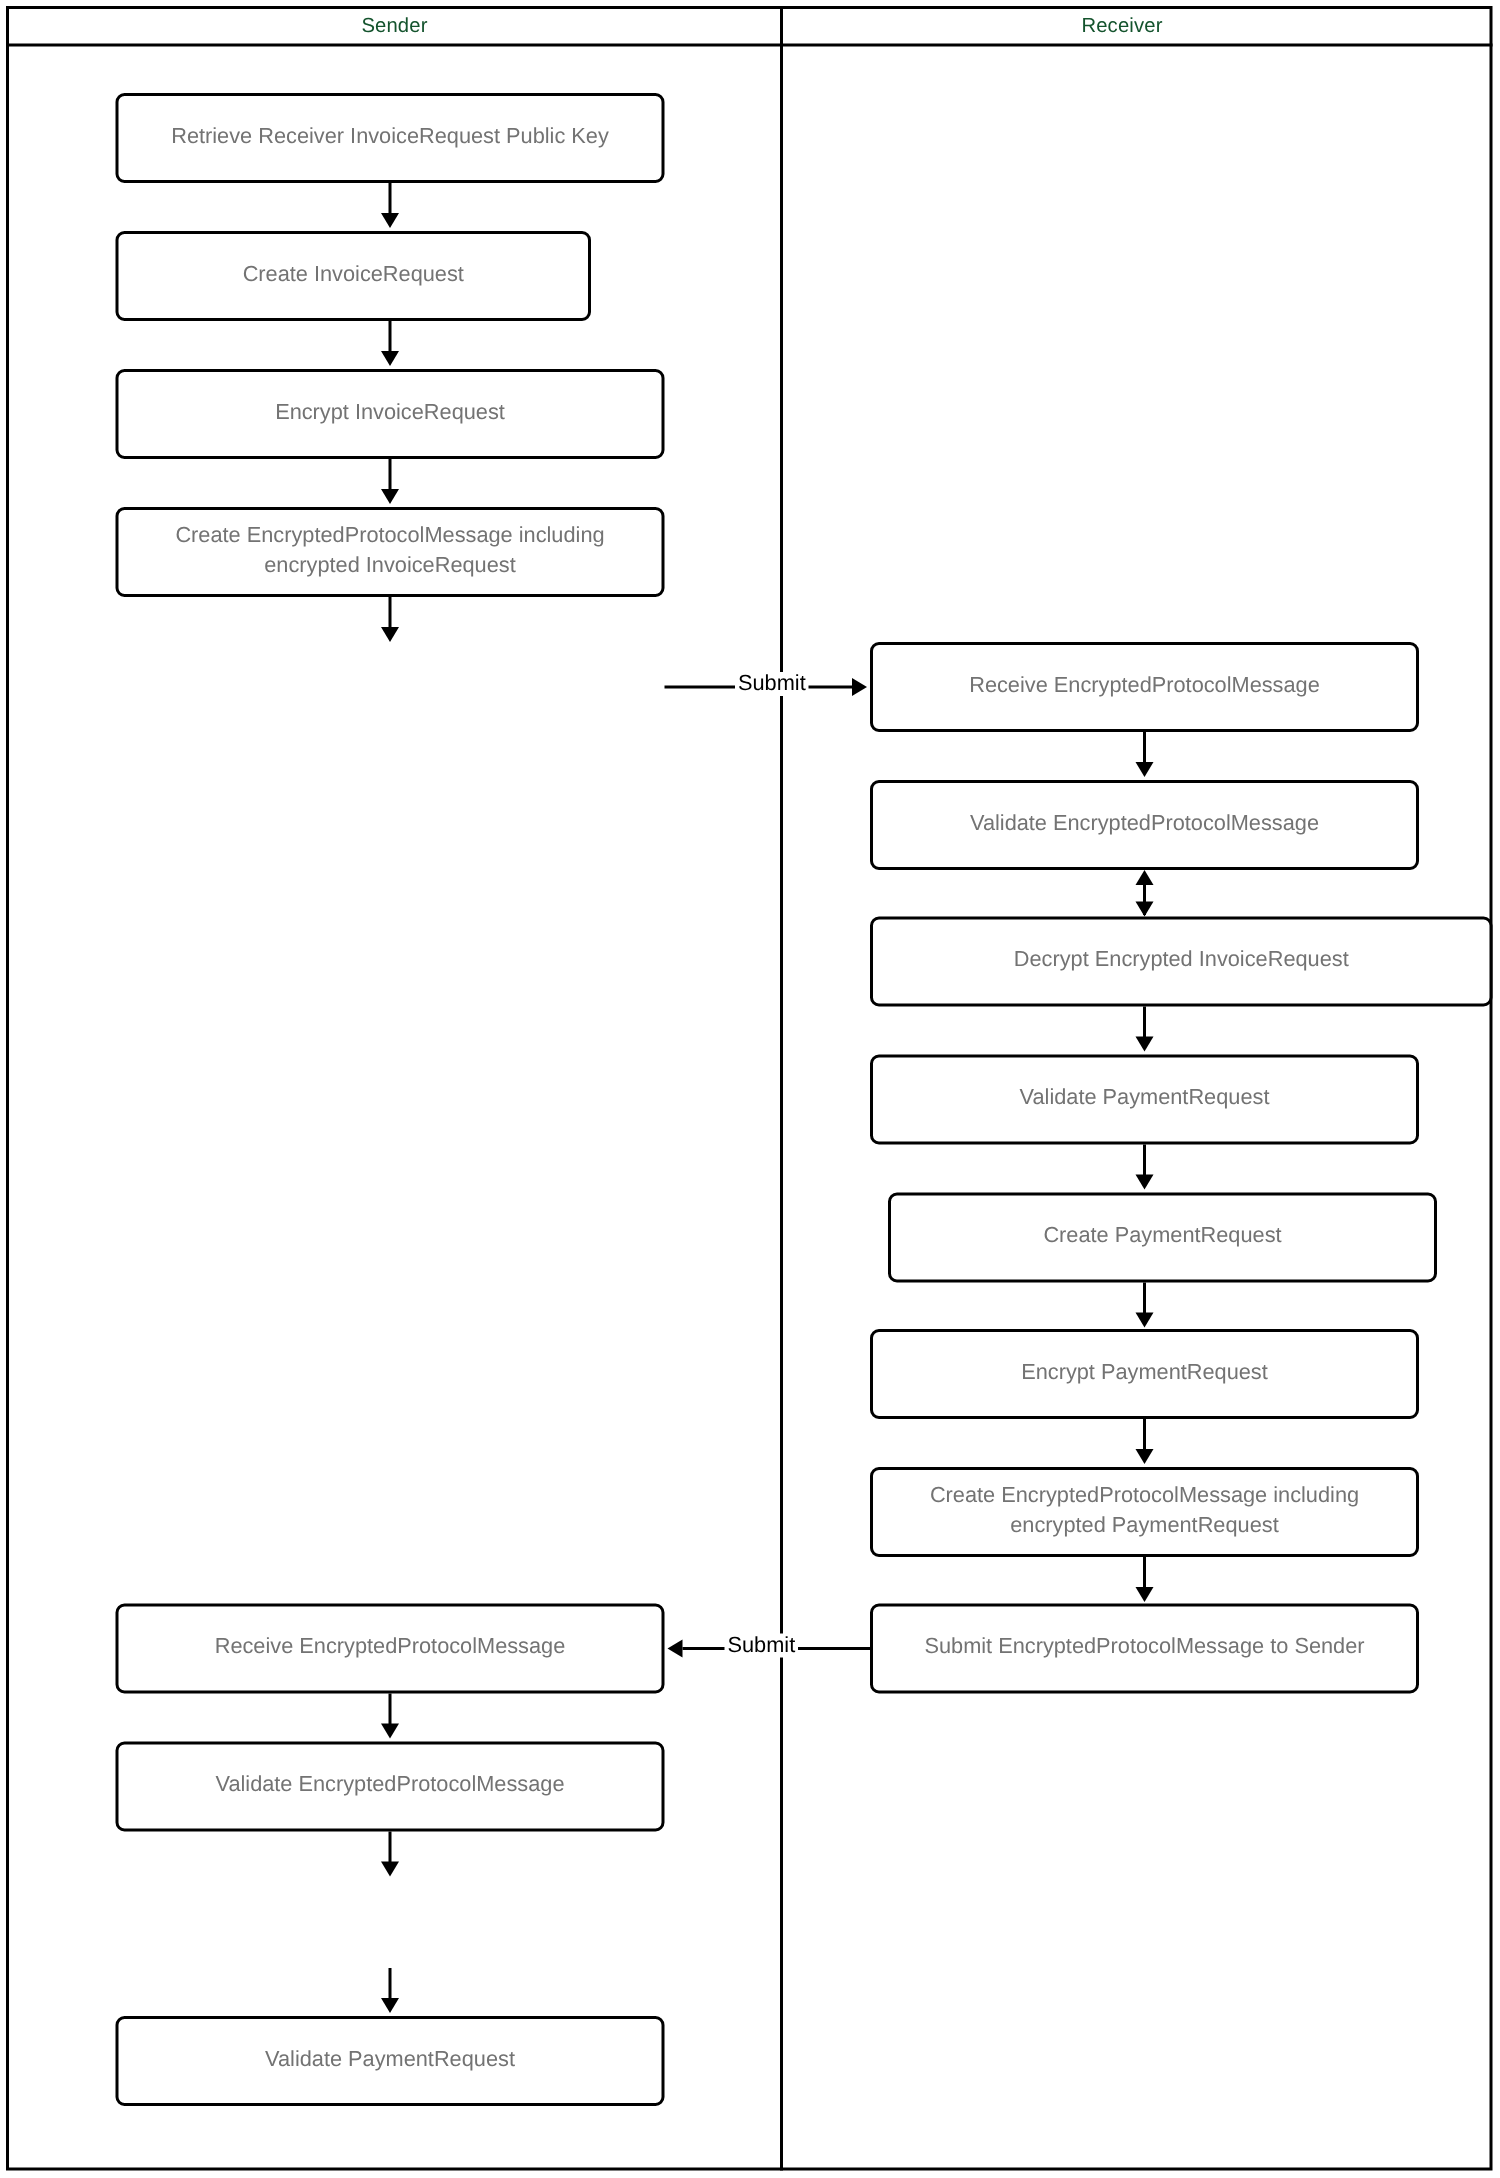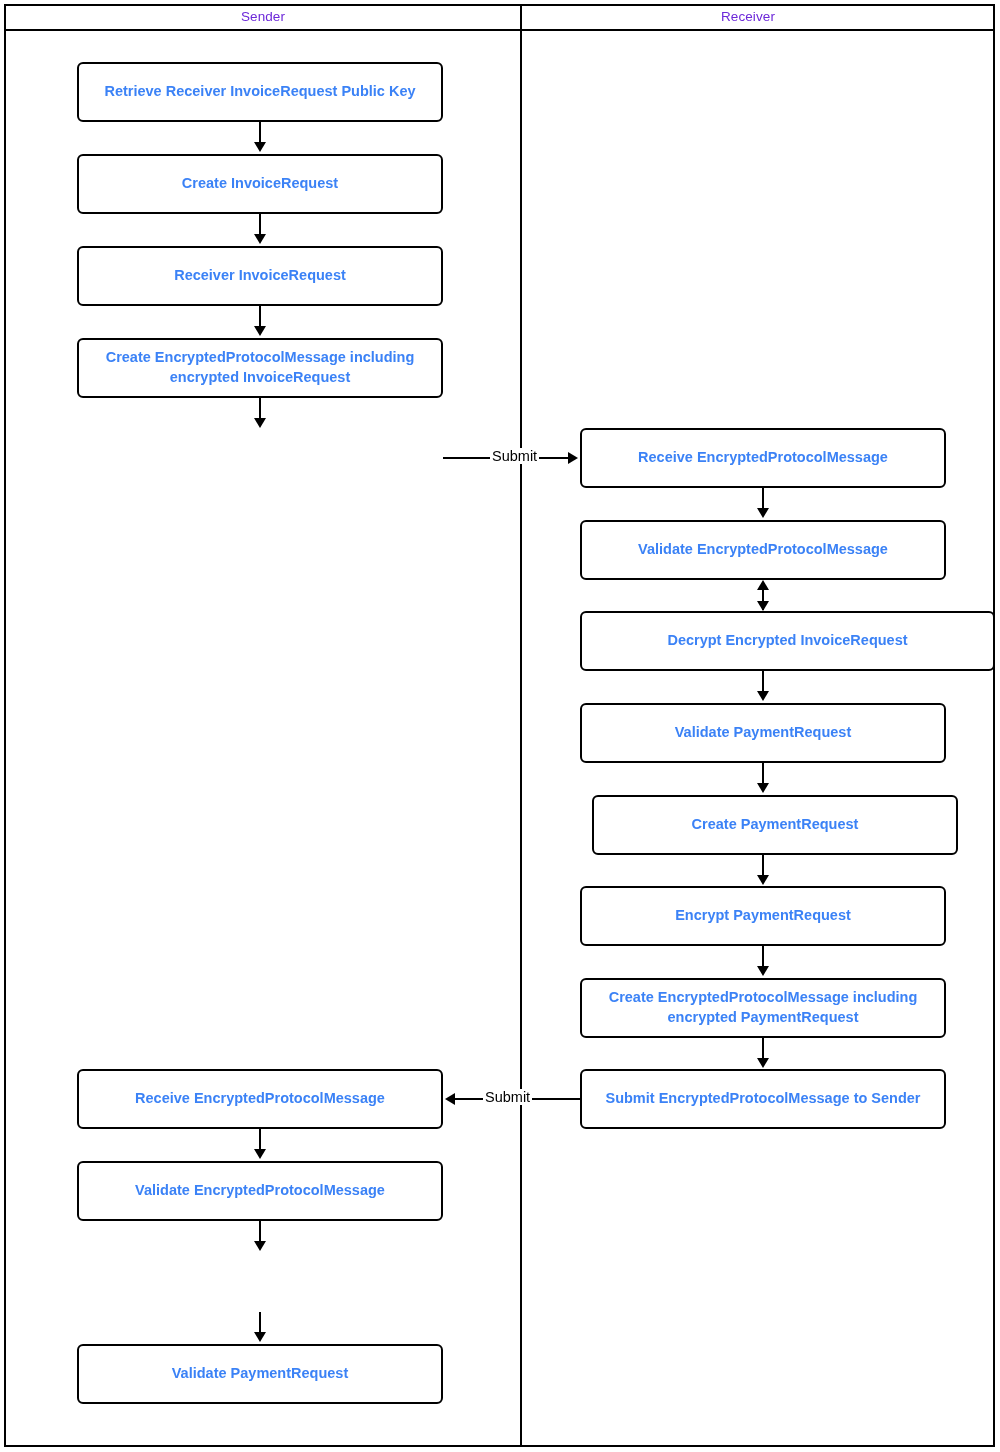--- a/index.html
+++ b/index.html
@@ -44,43 +44,42 @@
     background: #000000;
   }
   .lane-header {
     position: absolute;
     top: 4px;
     height: 25px;
     display: flex;
     align-items: center;
     justify-content: center;
     font-size: 13.5px;
-    color: #6d28d9;
+    color: #14532d;
     letter-spacing: 0.1px;
   }
   .lane-header.sender  { left: 6px;   width: 514px; }
   .lane-header.receiver{ left: 539px; width: 418px; }
 
   
   .node {
     position: absolute;
     box-sizing: border-box;
     border: 2px solid #000000;
     border-radius: 6px;
     background: #ffffff;
     display: flex;
     align-items: center;
     justify-content: center;
     text-align: center;
     font-size: 14.5px;
     line-height: 1.35;
-    color: #3b82f6;
+    color: #737373;
     padding: 2px 8px;
     white-space: pre-line;
-    font-weight: bold;
   }
 
   
   .conn-v {
     position: absolute;
     width: 2px;
     background: #000000;
   }
   .conn-h {
     position: absolute;
@@ -138,26 +137,26 @@
   <div class="lane-divider-v"></div>
 
   <div class="lane-header sender">Sender</div>
   <div class="lane-header receiver">Receiver</div>
 
   <div class="node" style="left:77px;  top:62px;  width:366px; height:60px;">Retrieve Receiver InvoiceRequest Public Key</div>
 
   <div class="conn-v" style="left:259px; top:122px; height:22px;"></div>
   <div class="arrow-down" style="left:254px; top:142px;"></div>
 
-  <div class="node" style="left:77px;  top:154px; width:366px; height:60px;">Create InvoiceRequest</div>
+  <div class="node" style="left:77px;  top:154px; width:317px; height:60px;">Create InvoiceRequest</div>
 
   <div class="conn-v" style="left:259px; top:214px; height:22px;"></div>
   <div class="arrow-down" style="left:254px; top:234px;"></div>
 
-  <div class="node" style="left:77px;  top:246px; width:366px; height:60px;">Receiver InvoiceRequest</div>
+  <div class="node" style="left:77px;  top:246px; width:366px; height:60px;">Encrypt InvoiceRequest</div>
 
   <div class="conn-v" style="left:259px; top:306px; height:22px;"></div>
   <div class="arrow-down" style="left:254px; top:326px;"></div>
 
   <div class="node" style="left:77px;  top:338px; width:366px; height:60px;">Create EncryptedProtocolMessage including
 encrypted InvoiceRequest</div>
 
   <div class="conn-v" style="left:259px; top:398px; height:22px;"></div>
   <div class="arrow-down" style="left:254px; top:418px;"></div>
 

